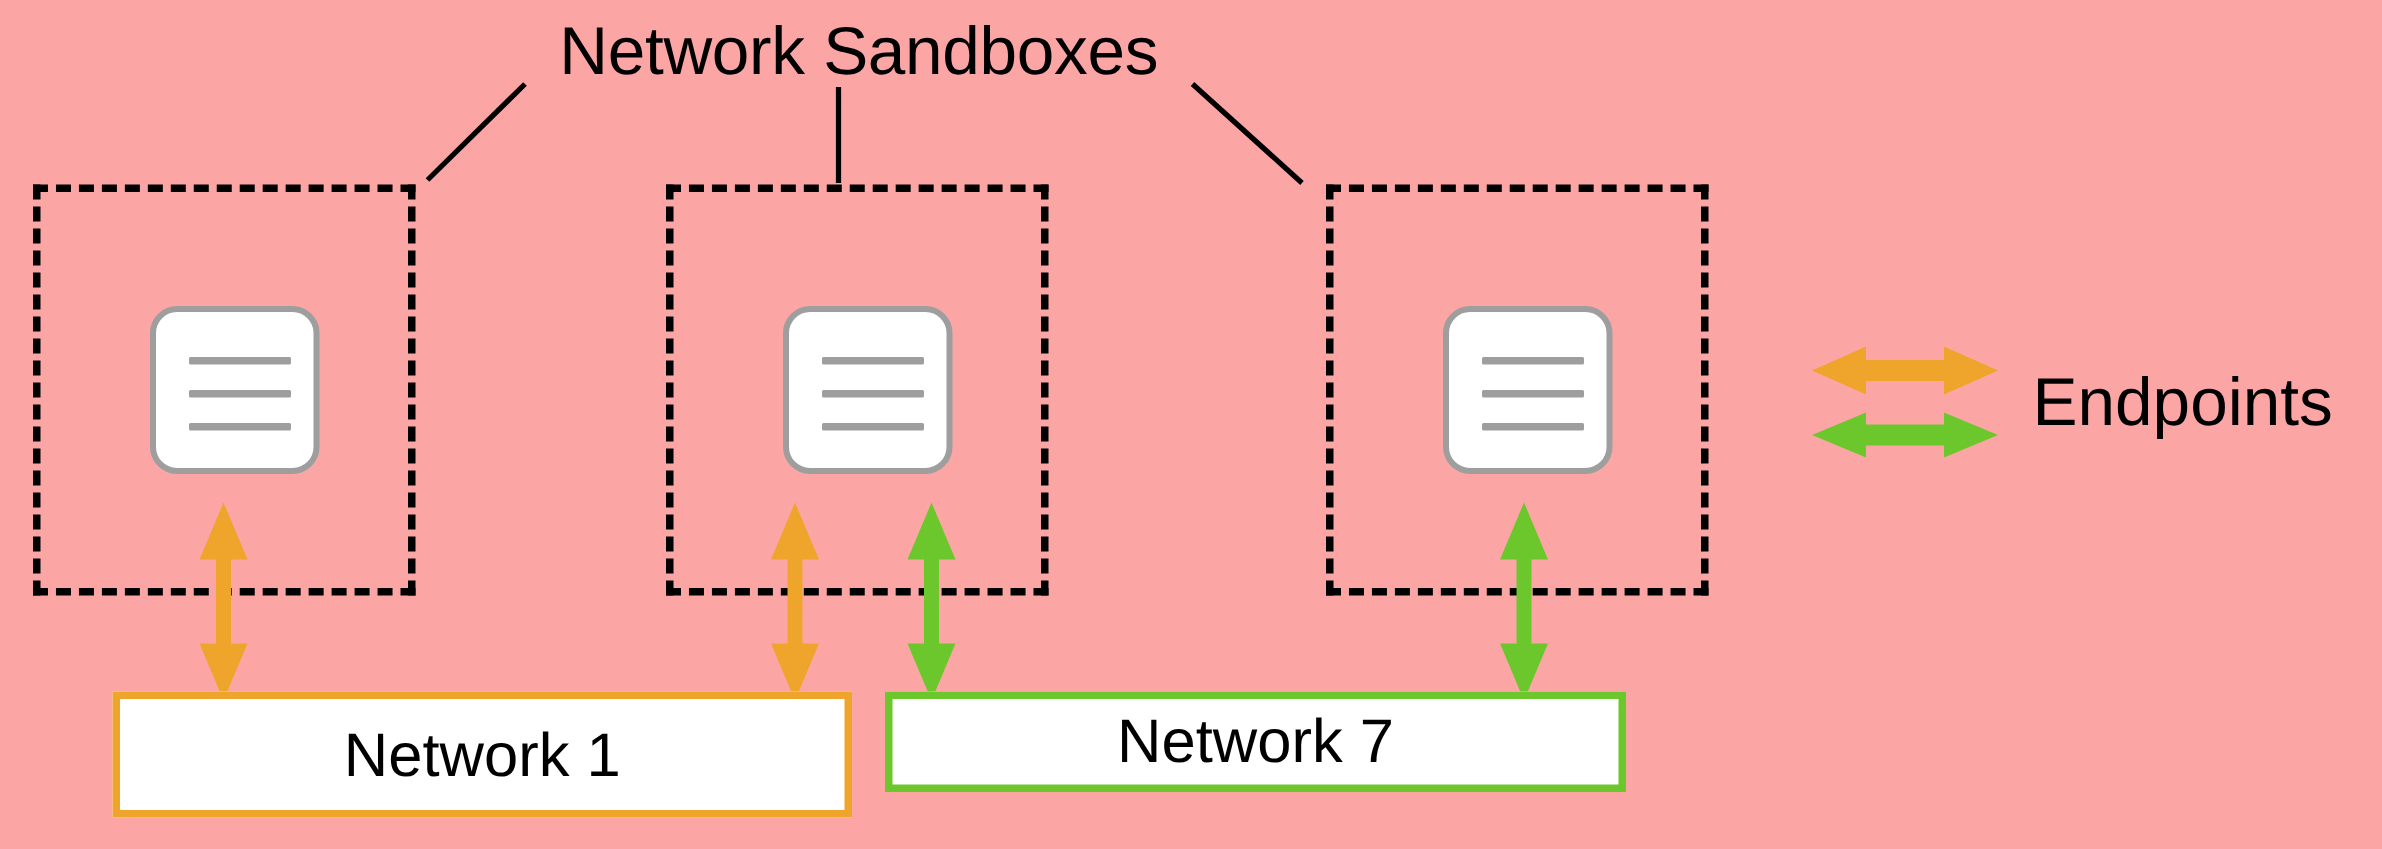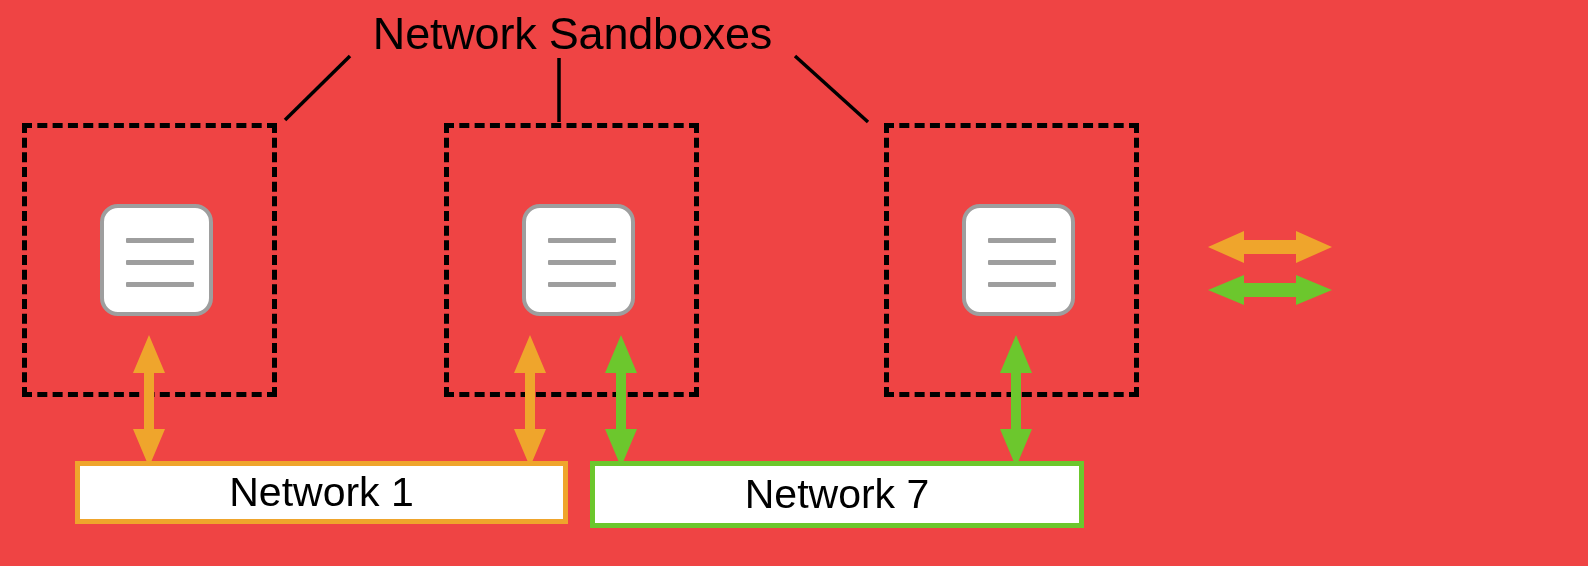--- a/index.html
+++ b/index.html
@@ -7,21 +7,21 @@
     padding: 0;
     background: #ffffff;
   }
   body {
     font-family: "Liberation Sans", sans-serif;
   }
   #canvas {
     position: relative;
     width: 1588px;
     height: 566px;
-    background: #ef4444;
+    background: #fca5a5;
     overflow: hidden;
   }
   .title-text {
     position: absolute;
     left: 0;
     top: 8px;
     width: 1145px;
     text-align: center;
     font-size: 45px;
     line-height: 52px;
@@ -136,30 +136,31 @@
   </svg>
 
   <svg class="v-arrow" style="left:598px; top:333px; width:46px; height:136px;" viewBox="0 0 46 136">
     <polygon points="23,2 39,40 28,40 28,96 39,96 23,134 7,96 18,96 18,40 7,40" fill="#6cc72d"></polygon>
   </svg>
 
   <svg class="v-arrow" style="left:993px; top:333px; width:46px; height:136px;" viewBox="0 0 46 136">
     <polygon points="23,2 39,40 28,40 28,96 39,96 23,134 7,96 18,96 18,40 7,40" fill="#6cc72d"></polygon>
   </svg>
 
-  <div class="net-box" style="left:75px; top:461px; width:493px; height:63px; border-color:#efa52c;">
+  <div class="net-box" style="left:75px; top:461px; width:493px; height:84px; border-color:#efa52c;">
     <span>Network 1</span>
   </div>
 
   <div class="net-box" style="left:590px; top:461px; width:494px; height:67px; border-color:#6cc72d;">
     <span>Network 7</span>
   </div>
 
   <svg class="h-arrow" style="left:1206px; top:227px; width:128px; height:40px;" viewBox="0 0 128 40">
     <polygon points="2,20 38,4 38,13 90,13 90,4 126,20 90,36 90,27 38,27 38,36" fill="#efa52c"></polygon>
   </svg>
 
   <svg class="h-arrow" style="left:1206px; top:271px; width:128px; height:38px;" viewBox="0 0 128 38">
     <polygon points="2,19 38,4 38,12 90,12 90,4 126,19 90,34 90,26 38,26 38,34" fill="#6cc72d"></polygon>
   </svg>
 
+  <div class="legend-label" style="left:1355px; top:243px;">Endpoints</div>
 
 </div>
 
 </body></html>

